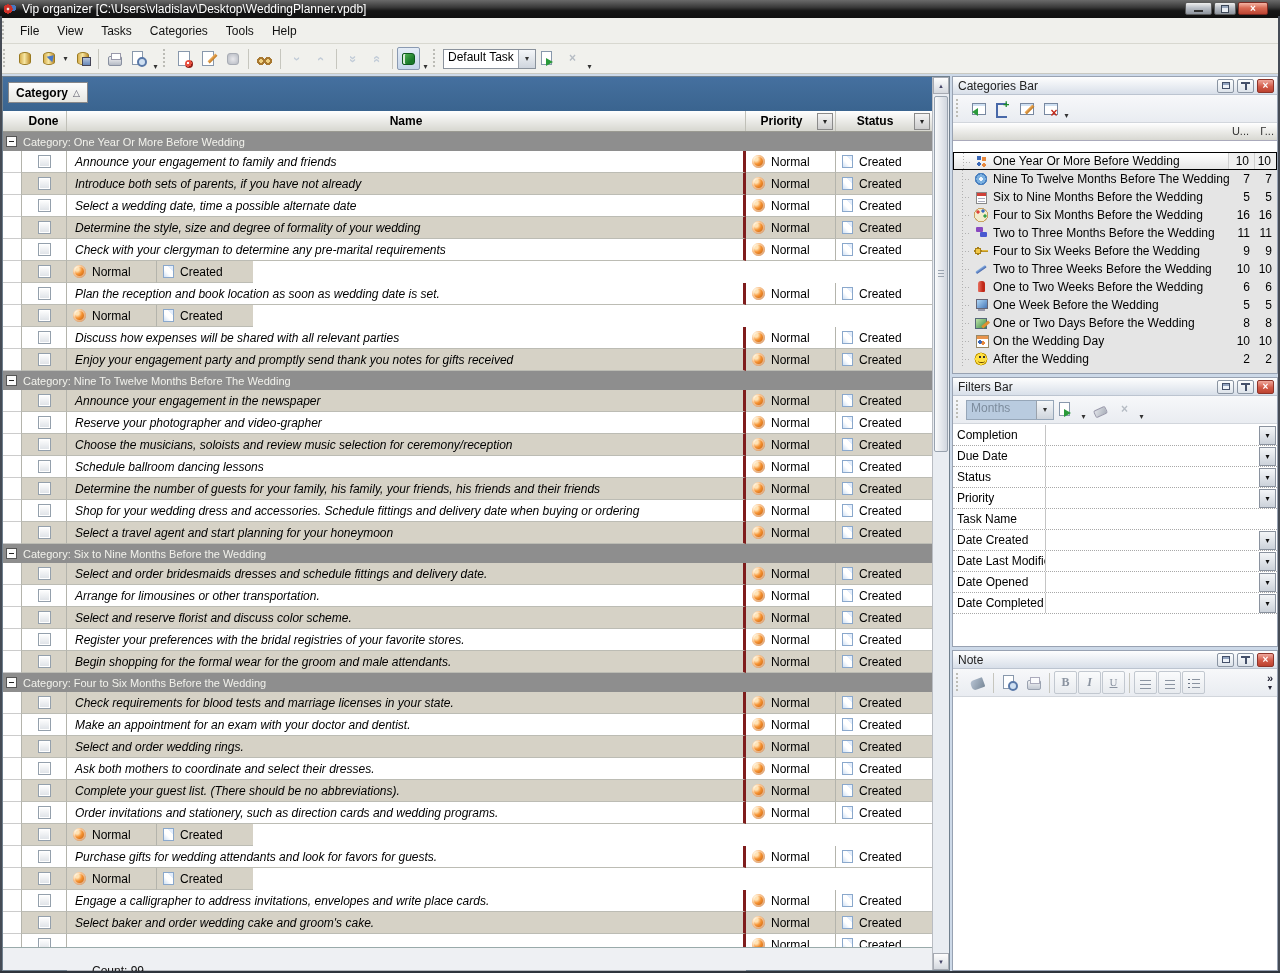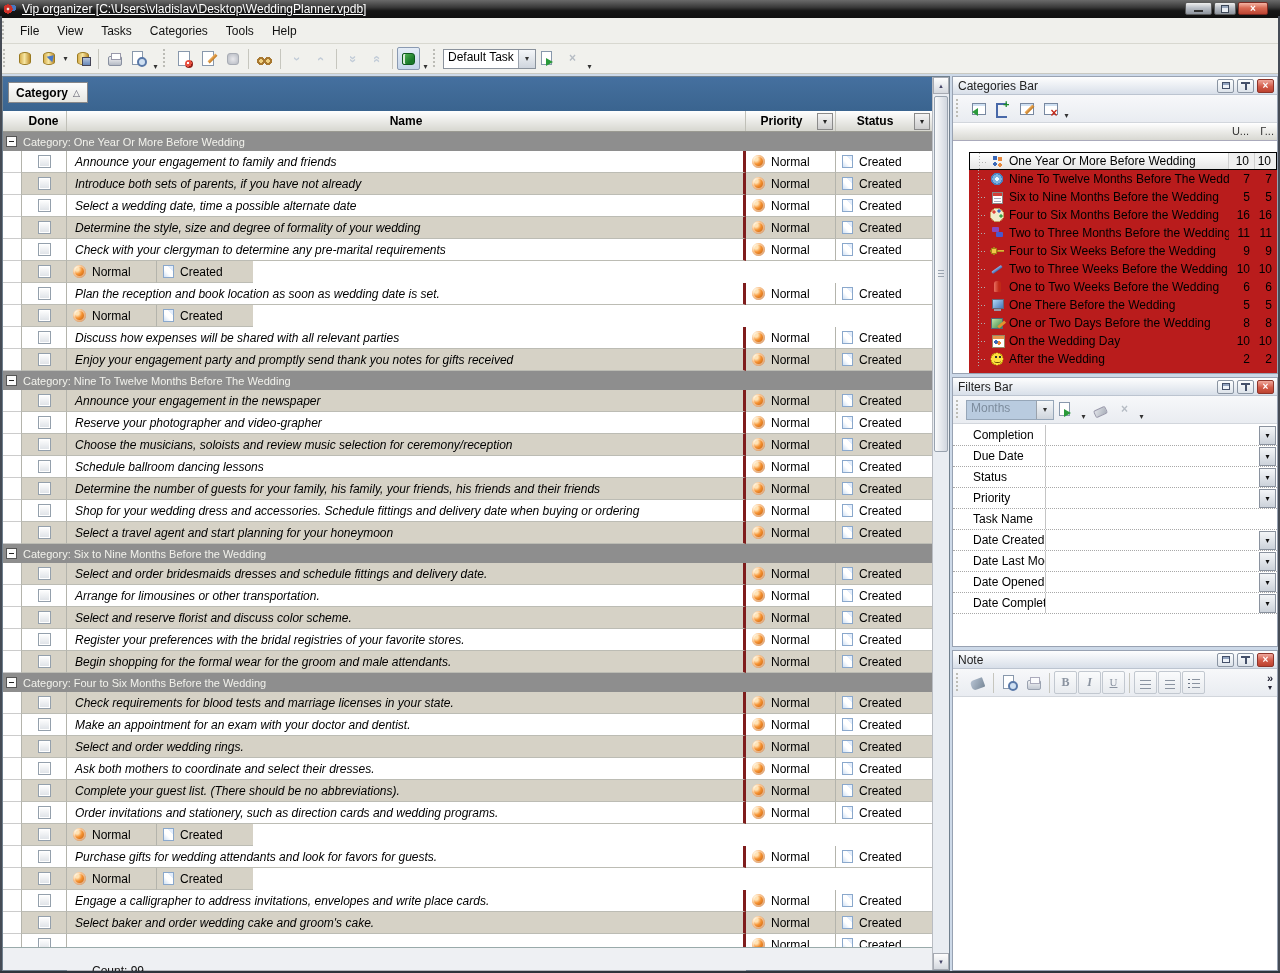--- a/index.html
+++ b/index.html
@@ -5,21 +5,21 @@
   html,body{margin:0;padding:0;background:#9aa4ae;font-family:"Liberation Sans","DejaVu Sans",sans-serif;}
   *{box-sizing:border-box;}
   .window{position:relative;width:1280px;height:973px;background:#cdd9e8;overflow:hidden;}
   
   .titlebar{position:absolute;left:0;top:0;width:1280px;height:18px;
     background:linear-gradient(180deg,#6a6a6a 0%,#3a3a3a 40%,#161616 60%,#101010 100%);
     display:flex;align-items:center;color:#fff;font-size:12px;}
   .appicon{width:13px;height:12px;margin:0 5px 0 4px;flex:none;position:relative;
     background:radial-gradient(circle at 4px 6px,#f0e8e0 0 1.5px,#d03028 1.6px 4.5px,transparent 4.7px),
                radial-gradient(circle at 9px 5px,#4878c0 0 3px,transparent 3.2px);}
-  .title-text{white-space:nowrap;overflow:hidden;text-decoration:underline;}
+  .title-text{white-space:nowrap;overflow:hidden;}
   .wbtns{position:absolute;right:12px;top:2px;display:flex;gap:2px;}
   .wbtn{height:13px;border:1px solid #5a5a5a;border-radius:2px;display:flex;align-items:center;justify-content:center;
     background:linear-gradient(#efefef,#b9bec6 45%,#8d939c);color:#222;font-size:10px;line-height:1;}
   .wbtn.min{width:27px;}         .wbtn.min::before{content:"";width:9px;height:2px;background:#333;margin-top:5px;}
   .wbtn.restore{width:22px;}     .ico-restore{width:9px;height:8px;border:1px solid #3c4656;background:#e8ecf2;box-shadow:inset 0 2px 0 #97a6bc;}
   .wbtn.close{width:30px;border-color:#7c2a22;background:linear-gradient(#f4b4a4,#d96a54 45%,#bc4432);color:#fff;font-weight:bold;}
   
   .menubar{position:absolute;left:0;top:18px;width:1280px;height:26px;
     background:linear-gradient(#f8f8f5,#ececе6 80%,#e6e6e0);background-color:#f0f0ec;
     border-bottom:1px solid #d8d8d0;display:flex;align-items:center;font-size:12px;color:#111;}
@@ -134,21 +134,21 @@
   .ico-pin{width:9px;height:9px;position:relative;}
   .ico-pin::before{content:"";position:absolute;left:0;top:1px;width:9px;height:2px;background:#44506a;}
   .ico-pin::after{content:"";position:absolute;left:4px;top:3px;width:1.5px;height:6px;background:#44506a;}
   .pb.close{background:linear-gradient(#f0a89c,#d25a48 55%,#bc4230);border-color:#8e342a;color:#fff;font-weight:bold;font-size:10px;line-height:1;}
   .ptoolbar{height:28px;background:linear-gradient(#f7f8fa,#e9ecf1);border-bottom:1px solid #d2d6dc;
     display:flex;align-items:center;gap:1px;padding-left:1px;}
   
   .clh{position:relative;height:18px;background:linear-gradient(#ffffff,#d8d8d2);border-bottom:1px solid #aab;
     font-size:11px;color:#333;}
   .clh .cu{position:absolute;right:28px;top:2px;} .clh .ct{position:absolute;right:3px;top:2px;}
-  .clist{position:absolute;left:0;right:0;top:75px;bottom:0;overflow:hidden;background:#b91c1c;margin-left:16px;}
+  .clist{position:absolute;left:0;right:0;top:75px;bottom:0;overflow:hidden;background:#e5e5e5;}
   .citem{height:18px;display:flex;align-items:center;font-size:12px;position:relative;padding-left:21px;color:#000;}
   .citem::before{content:"";position:absolute;left:9px;top:0;bottom:0;width:1px;
     background:repeating-linear-gradient(180deg,#b0b0b0 0 1px,transparent 1px 3px);}
   .citem::after{content:"";position:absolute;left:9px;top:9px;width:9px;height:1px;
     background:repeating-linear-gradient(90deg,#b0b0b0 0 1px,transparent 1px 3px);}
   .citem .clabel{flex:1;white-space:nowrap;overflow:hidden;}
   .citem .num{width:26px;text-align:right;padding-right:5px;flex:none;}
   .citem.sel{border:1px solid #000;background:linear-gradient(#ffffff,#e6e6e6);padding-left:20px;height:18px;}
   .citem.sel .num{background:#efefef;border-left:1px solid #d0d0d0;height:100%;display:flex;align-items:center;justify-content:flex-end;}
   .ci{width:15px;height:14px;margin-right:4px;position:relative;flex:none;}
@@ -194,21 +194,21 @@
   .ct-new::after{content:"";position:absolute;left:-2px;bottom:1px;border:4px solid transparent;border-right:6px solid #2a9a3a;}
   .ct-tree::before{content:"";position:absolute;left:2px;top:2px;width:9px;height:11px;
     border-left:2px solid #4868a8;border-top:2px solid #4868a8;border-bottom:2px solid #4868a8;}
   .ct-tree::after{content:"+";position:absolute;right:0;top:-3px;color:#1a8a2a;font-weight:bold;font-size:11px;}
   .ct-edit::after{content:"";position:absolute;right:-1px;top:7px;width:11px;height:3px;background:linear-gradient(#f0b060,#c07820);transform:rotate(-45deg);}
   .ct-del::after{content:"×";position:absolute;right:0;bottom:-3px;color:#c42818;font-weight:bold;font-size:12px;}
   .ft-eraser{width:13px;height:8px;margin-top:4px;background:linear-gradient(135deg,#e0e2e8,#aab0ba);border:1px solid #99a;border-radius:2px;transform:rotate(-25deg);}
   
   .flist{position:absolute;left:0;right:0;top:47px;bottom:0;background:#fff;overflow:hidden;}
   .frow{height:21px;display:flex;align-items:center;border-bottom:1px dotted #a8a8a8;}
-  .flabel{width:92px;padding-left:20px;font-size:12px;white-space:nowrap;overflow:hidden;flex:none;}
+  .flabel{width:92px;padding-left:4px;font-size:12px;white-space:nowrap;overflow:hidden;flex:none;}
   .fval{flex:1;height:100%;border-left:1px solid #c4c4c4;}
   .fdd{width:17px;height:19px;margin:0 1px;flex:none;border:1px solid #8a929e;
     background:linear-gradient(#f4f6f8,#ccd2da);display:flex;align-items:center;justify-content:center;}
   .fdd::before{content:"▾";font-size:8px;color:#111;}
   
   .nt-attach{width:13px;height:10px;margin-top:3px;background:linear-gradient(135deg,#b8c4d4,#788898);border-radius:4px 1px 1px 4px;transform:rotate(-20deg);}
   .nt-print{width:14px;height:10px;margin-top:4px;border:1px solid #9aa2b0;border-radius:2px;background:linear-gradient(#f2f3f5,#c2c8d2);}
   .nt-print::before{content:"";position:absolute;left:2px;top:-4px;width:8px;height:5px;background:#fbfbfd;border:1px solid #aab;}
   .nbox{border:1px solid #c2c8d0;background:linear-gradient(#fafbfc,#e8ebef);}
   .nt-b::before{content:"B";font-family:"Liberation Serif",serif;font-weight:bold;color:#8a93a0;font-size:12px;line-height:15px;display:block;text-align:center;}
@@ -957,21 +957,21 @@
           <span class="num" style="width: 22px;">10</span>
         </div>
         <div class="citem">
           <span class="ci ci-hydrant"></span>
           <span class="clabel">One to Two Weeks Before the Wedding</span>
           <span class="num">6</span>
           <span class="num" style="width: 22px;">6</span>
         </div>
         <div class="citem">
           <span class="ci ci-monitor"></span>
-          <span class="clabel">One There Before the Wedding</span>
+          <span class="clabel">One Week Before the Wedding</span>
           <span class="num">5</span>
           <span class="num" style="width: 22px;">5</span>
         </div>
         <div class="citem">
           <span class="ci ci-photo"></span>
           <span class="clabel">One or Two Days Before the Wedding</span>
           <span class="num">8</span>
           <span class="num" style="width: 22px;">8</span>
         </div>
         <div class="citem">

